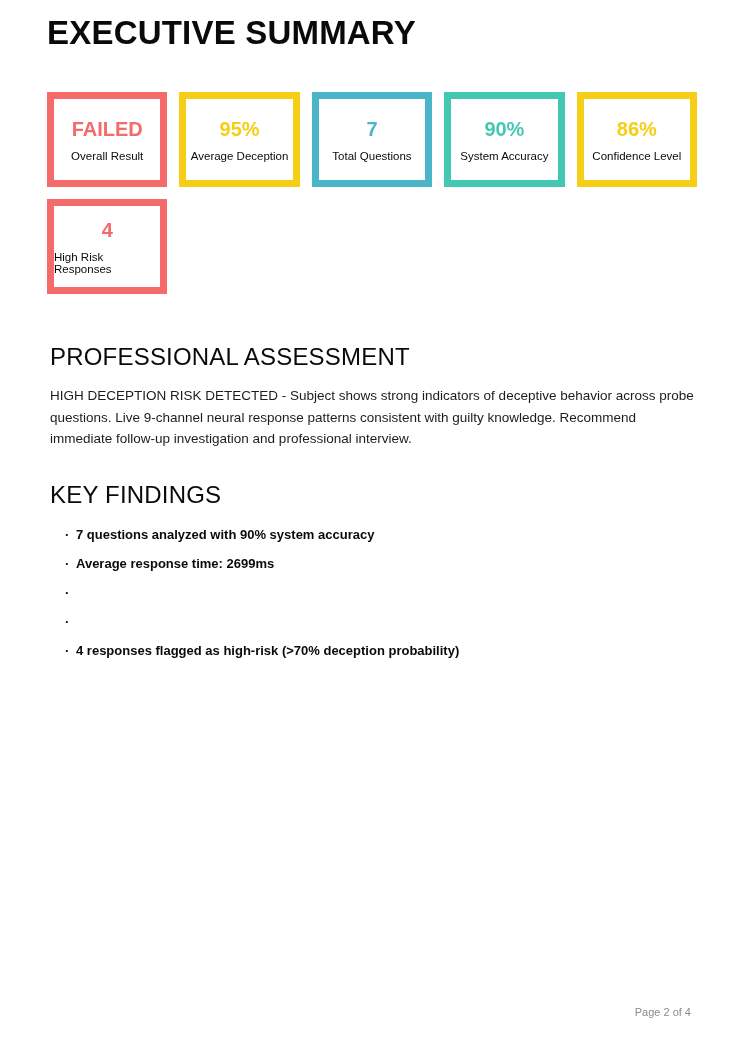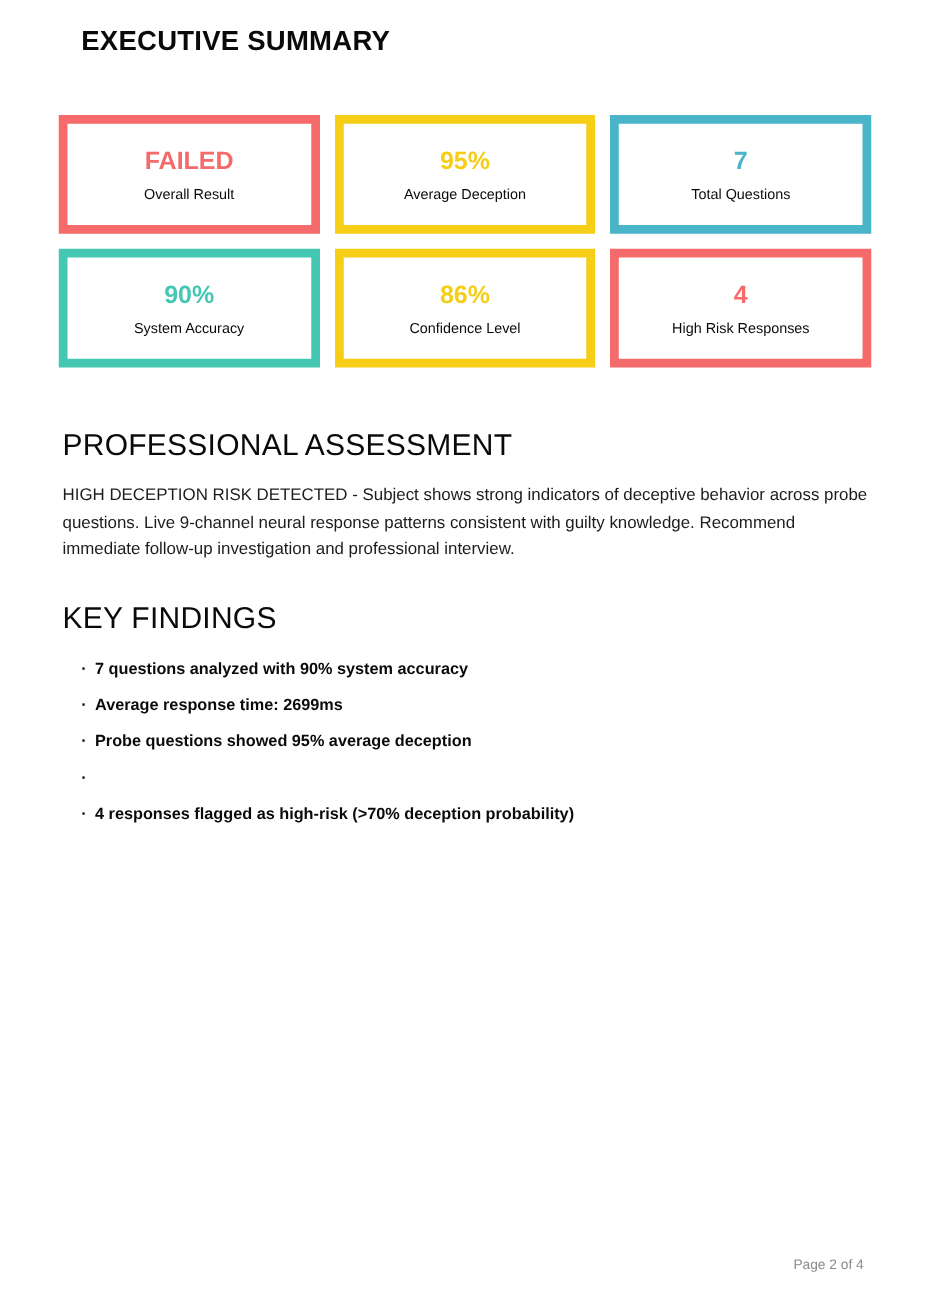--- a/index.html
+++ b/index.html
@@ -15,31 +15,31 @@
   .page {
     position: relative;
     width: 743px;
     height: 1044px;
     background: #ffffff;
   }
   .content {
     padding: 19px 46px 0 47px;
   }
   .doc-title {
-    font-size: 22px;
+    font-size: 33px;
     font-weight: bold;
     letter-spacing: 0.2px;
     line-height: 28px;
-    margin-left: 18px;
+    margin-left: 0;
     color: #0a0a0a;
   }
   .stats-grid {
     margin-top: 45px;
     display: grid;
-    grid-template-columns: repeat(3, 1fr);
+    grid-template-columns: repeat(5, 1fr);
     column-gap: 12px;
     row-gap: 12px;
   }
   .stat-card {
     height: 95px;
     border: 7px solid #cccccc;
     background: #ffffff;
     display: flex;
     flex-direction: column;
     align-items: center;
@@ -152,21 +152,20 @@
       <li class="finding-item">
         <span class="bullet">·</span>
         <span>7 questions analyzed with 90% system accuracy</span>
       </li>
       <li class="finding-item">
         <span class="bullet">·</span>
         <span>Average response time: 2699ms</span>
       </li>
       <li class="finding-item">
         <span class="bullet">·</span>
-        <span>Probe questions showed 95% average deception</span>
       </li>
       <li class="finding-item">
         <span class="bullet">·</span>
       </li>
       <li class="finding-item">
         <span class="bullet">·</span>
         <span>4 responses flagged as high-risk (&gt;70% deception probability)</span>
       </li>
     </ul>
 

